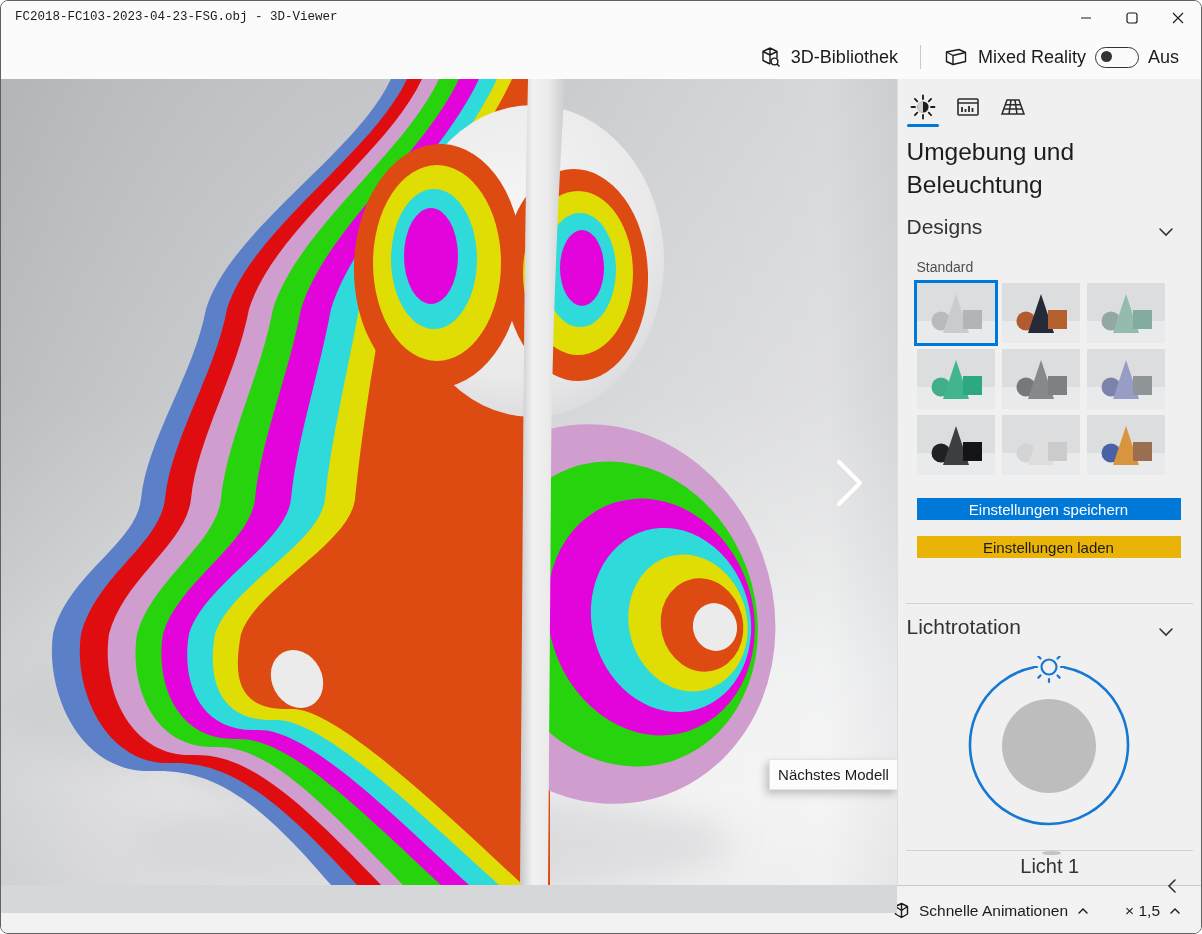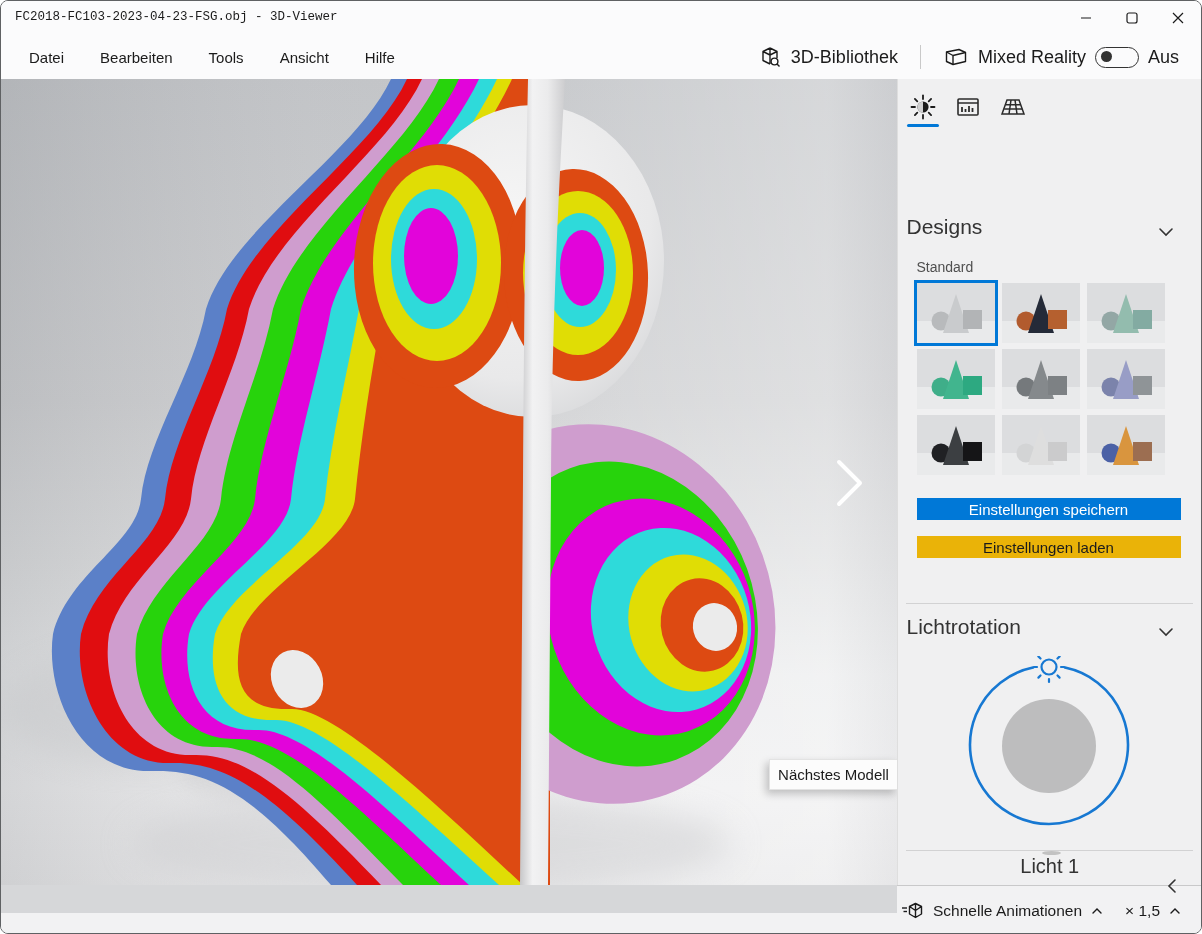--- a/index.html
+++ b/index.html
@@ -49,21 +49,21 @@
   .btn{ position:absolute; left:19px; width:264px; height:22px; border:none; font-size:15px; font-family:"Liberation Sans",sans-serif; cursor:pointer; }
   .btn-primary{ top:419px; background:#0078d7; color:#ffffff; }
   .btn-secondary{ top:457px; background:#eab308; color:#1b1b1b; }
   .divider{ position:absolute; left:8px; right:8px; height:1px; background:#d2d2d3; }
   .dial-wrap{ position:absolute; left:61px; top:577px; width:180px; height:180px; }
   .light-row{ position:absolute; left:0; right:8px; top:772px; height:34px; display:flex; align-items:center;flex-direction:column; }
   .light-radio{ margin-left:13px; width:19px; height:19px; border-radius:50%; border:2px solid #c2c2c2; background:#fbfbfb; }
   .light-label{ margin-left:9px; font-size:20px; color:#333; }
   .light-collapse{ margin-left:auto; margin-right:16px; background:none; border:none; }
   
-  .statusbar{ height:50px; background:#f2f2f3; border-top:1px solid #c9c9ca; display:flex; align-items:center; justify-content:flex-end; padding-right:14px; gap:10px; }
+  .statusbar{ height:50px; background:#f2f2f3; border-top:1px solid #c9c9ca; display:flex; align-items:center; justify-content:flex-end; padding-right:14px; gap:24px; }
   .sb-group{ display:flex; align-items:center; gap:9px; font-size:15.5px; color:#1b1b1b; padding:4px 6px; border-radius:4px; }
   .icon{ display:inline-flex; }
 </style>
 </head>
 <body>
 
 <div class="window">
 
   <div class="titlebar">
     <span class="title-text">FC2018-FC103-2023-04-23-FSG.obj - 3D-Viewer</span>
@@ -86,27 +86,20 @@
         <span class="icon">
           <svg width="12" height="12">
               <path d="M1,1 L11,11 M11,1 L1,11" stroke="#1b1b1b" stroke-width="1.2"></path>
             </svg>
         </span>
       </button>
     </div>
   </div>
 
   <div class="menubar">
-    <div class="menu-items">
-      <span class="menu-item">Datei</span>
-      <span class="menu-item">Bearbeiten</span>
-      <span class="menu-item">Tools</span>
-      <span class="menu-item">Ansicht</span>
-      <span class="menu-item">Hilfe</span>
-    </div>
     <div class="menubar-right">
       <div class="mb-group">
         <span class="icon">
           <svg width="24" height="24" viewBox="0 0 24 24" fill="none" stroke="#1b1b1b" stroke-width="1.4" stroke-linejoin="round">
             <path d="M12 3 L19 6.5 V13 M12 3 L5 6.5 V15.5 L12 19 M12 3 V10 M12 10 L5 6.5 M12 10 L19 6.5 M12 19 V10"></path>
             <circle cx="16.5" cy="16.5" r="3.4"></circle>
               <line x1="19" y1="19" x2="21.5" y2="21.5"></line>
           </svg>
         </span>
         <span>3D-Bibliothek</span>
@@ -272,20 +265,21 @@
           <span class="icon">
             <svg width="30" height="28" viewBox="0 0 30 28" fill="none" stroke="#2b2b2b" stroke-width="1.5">
               <path d="M9,7 H21 L26,21 H4 Z"></path>
               <path d="M13,7 L11,21 M17,7 L19,21"></path>
               <path d="M7.7,11.7 H22.7 M6.2,16 H24.2"></path>
             </svg>
           </span>
         </button>
       </div>
 
+      <div class="panel-heading">Umgebung und Beleuchtung</div>
 
       <div class="section-title" style="left:9px; top:136px;">Designs</div>
       <button class="section-chevron" style="left:260px; top:146px;">
         <span class="icon">
           <svg width="16" height="10">
               <path d="M2,2 L8,8 L14,2" fill="none" stroke="#333" stroke-width="1.6" stroke-linecap="round"></path>
             </svg>
         </span>
       </button>
 

